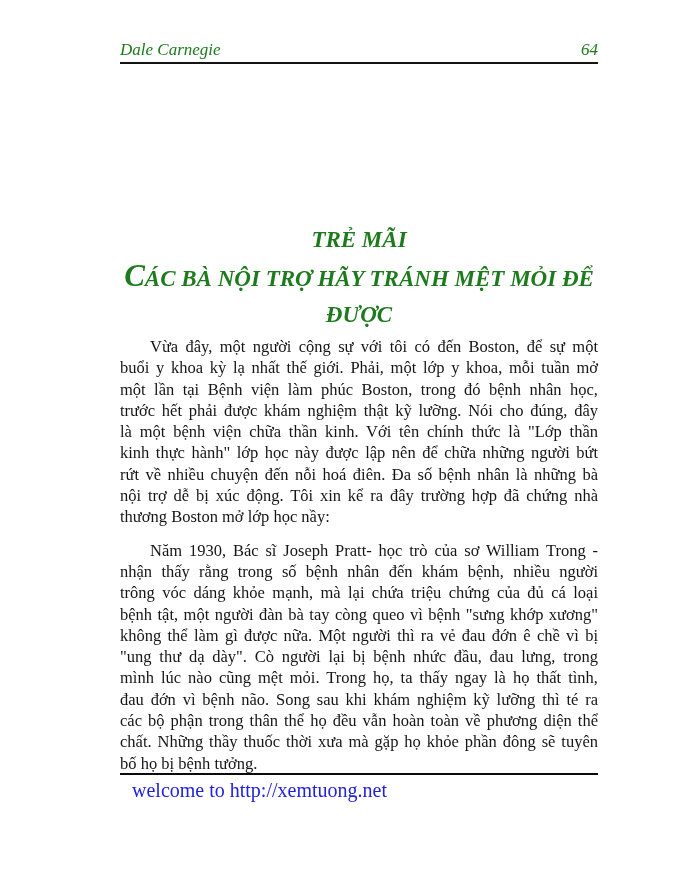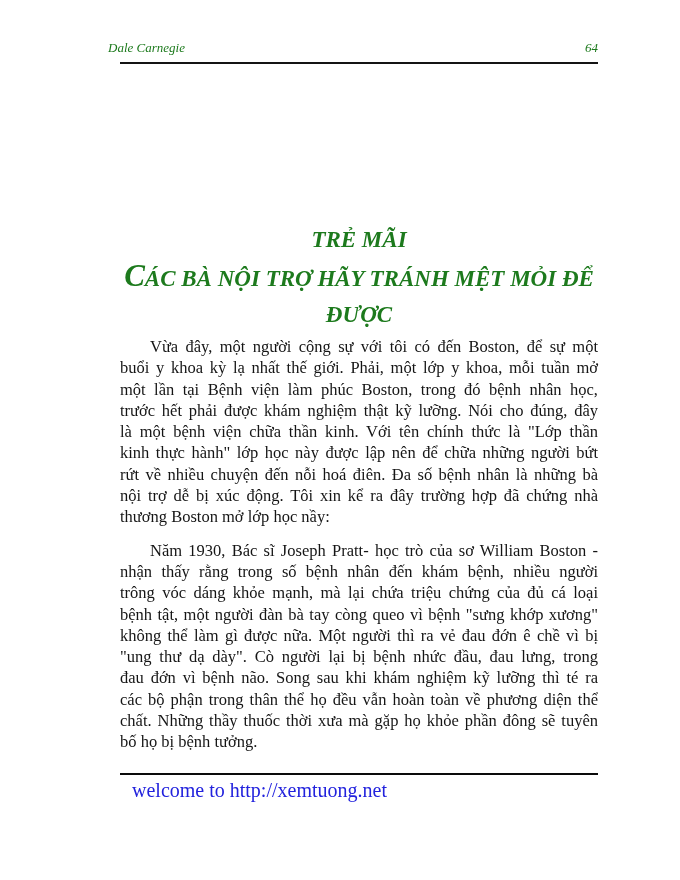--- a/index.html
+++ b/index.html
@@ -11,23 +11,23 @@
   }
   html,body{margin:0;padding:0;background:#ffffff;}
   .page{
     position:relative;
     width:680px;height:880px;
     background:var(--paper);
     font-family:"Liberation Serif", serif;
     overflow:hidden;
   }
   .header{
-    position:absolute;left:108px;right:82px;top:40px;
+    position:absolute;left:120px;right:82px;top:40px;
     display:flex;justify-content:space-between;align-items:baseline;
-    color:var(--green);font-style:italic;font-size:13px;
+    color:var(--green);font-style:italic;font-size:17px;
   }
   .header-rule{
     position:absolute;left:120px;right:82px;top:62px;height:2px;
     background:var(--rule);
   }
   .chapter-title{
     position:absolute;left:120px;width:478px;top:222px;margin:0;
     text-align:center;color:var(--green);
     font-style:italic;font-weight:bold;
     font-size:23px;line-height:36px;
@@ -83,26 +83,27 @@
         <div class="line">buổi y khoa kỳ lạ nhất thế giới. Phải, một lớp y khoa, mỗi tuần mở</div>
         <div class="line">một lần tại Bệnh viện làm phúc Boston, trong đó bệnh nhân học,</div>
         <div class="line">trước hết phải được khám nghiệm thật kỹ lưỡng. Nói cho đúng, đây</div>
         <div class="line">là một bệnh viện chữa thần kinh. Với tên chính thức là "Lớp thần</div>
         <div class="line">kinh thực hành" lớp học này được lập nên để chữa những người bứt</div>
         <div class="line">rứt về nhiều chuyện đến nỗi hoá điên. Đa số bệnh nhân là những bà</div>
         <div class="line">nội trợ dễ bị xúc động. Tôi xin kể ra đây trường hợp đã chứng nhà</div>
         <div class="line last">thương Boston mở lớp học nầy:</div>
       </div>
     <div class="paragraph">
-        <div class="line first">Năm 1930, Bác sĩ Joseph Pratt- học trò của sơ William Boston -</div>
+        <div class="line first">Năm 1930, Bác sĩ Joseph Pratt- học trò của sơ William Trong -</div>
         <div class="line">nhận thấy rằng trong số bệnh nhân đến khám bệnh, nhiều người</div>
         <div class="line">trông vóc dáng khỏe mạnh, mà lại chứa triệu chứng của đủ cá loại</div>
         <div class="line">bệnh tật, một người đàn bà tay còng queo vì bệnh "sưng khớp xương"</div>
         <div class="line">không thể làm gì được nữa. Một người thì ra vẻ đau đớn ê chề vì bị</div>
         <div class="line">"ung thư dạ dày". Cò người lại bị bệnh nhức đầu, đau lưng, trong</div>
+        <div class="line">mình lúc nào cũng mệt mỏi. Trong họ, ta thấy ngay là họ thất tình,</div>
         <div class="line">đau đớn vì bệnh não. Song sau khi khám nghiệm kỹ lưỡng thì té ra</div>
         <div class="line">các bộ phận trong thân thể họ đều vẫn hoàn toàn về phương diện thể</div>
         <div class="line">chất. Những thầy thuốc thời xưa mà gặp họ khỏe phần đông sẽ tuyên</div>
         <div class="line last">bố họ bị bệnh tưởng.</div>
       </div>
   </div>
 
   <div class="footer-rule"></div>
   <div class="footer">
     <a>welcome to http://xemtuong.net</a>

